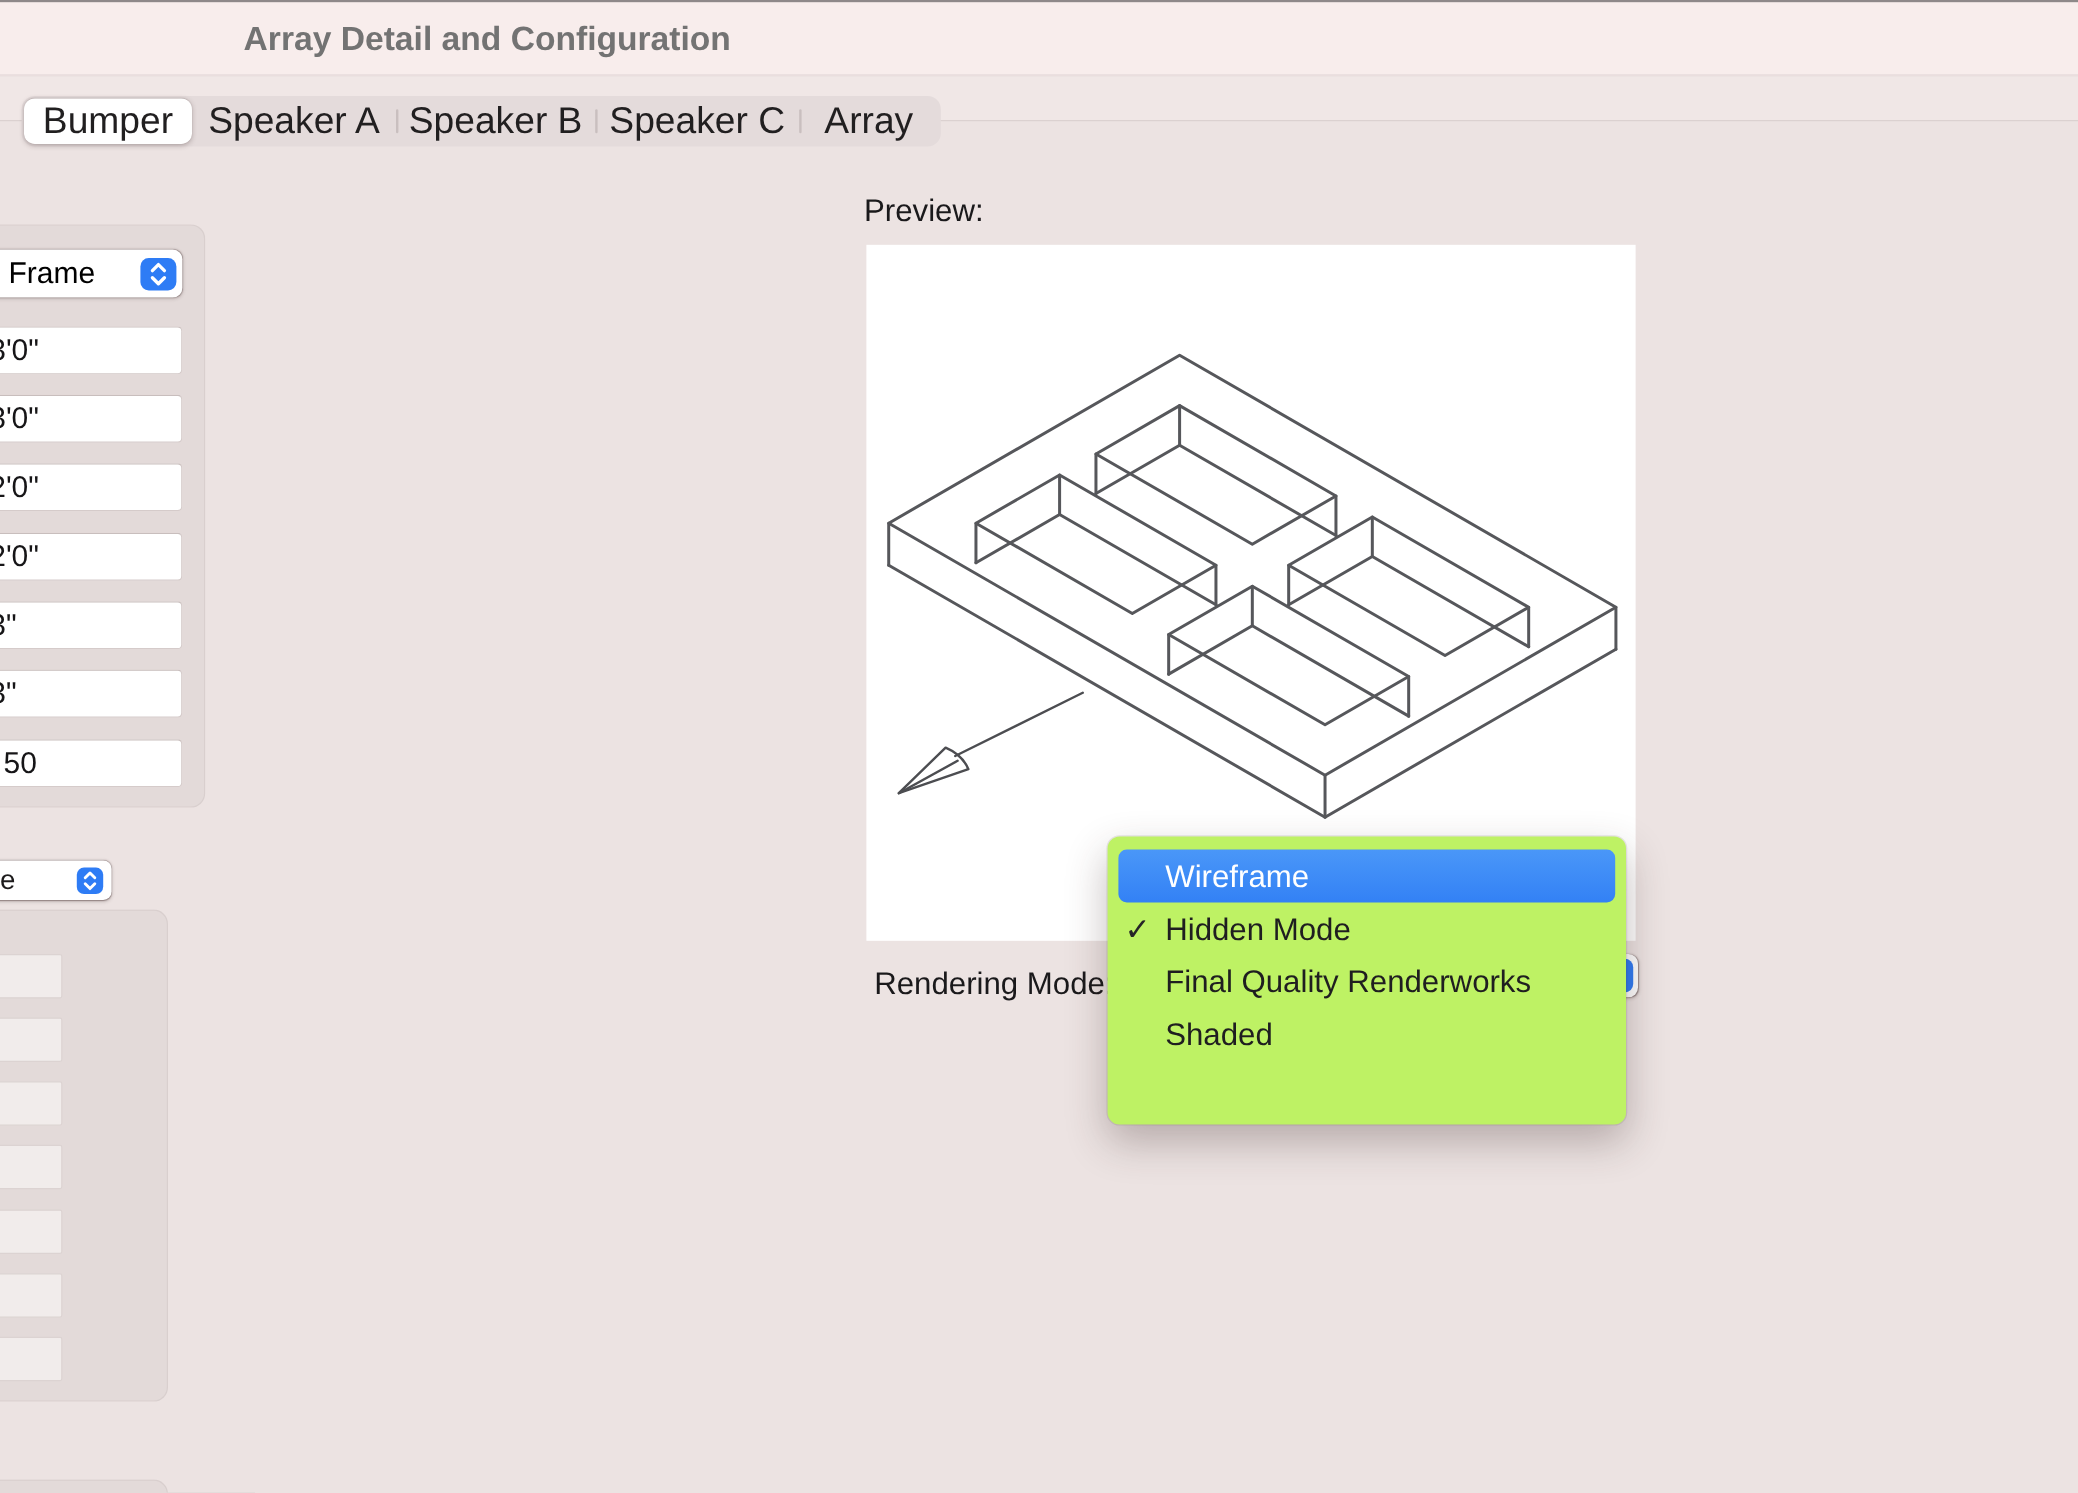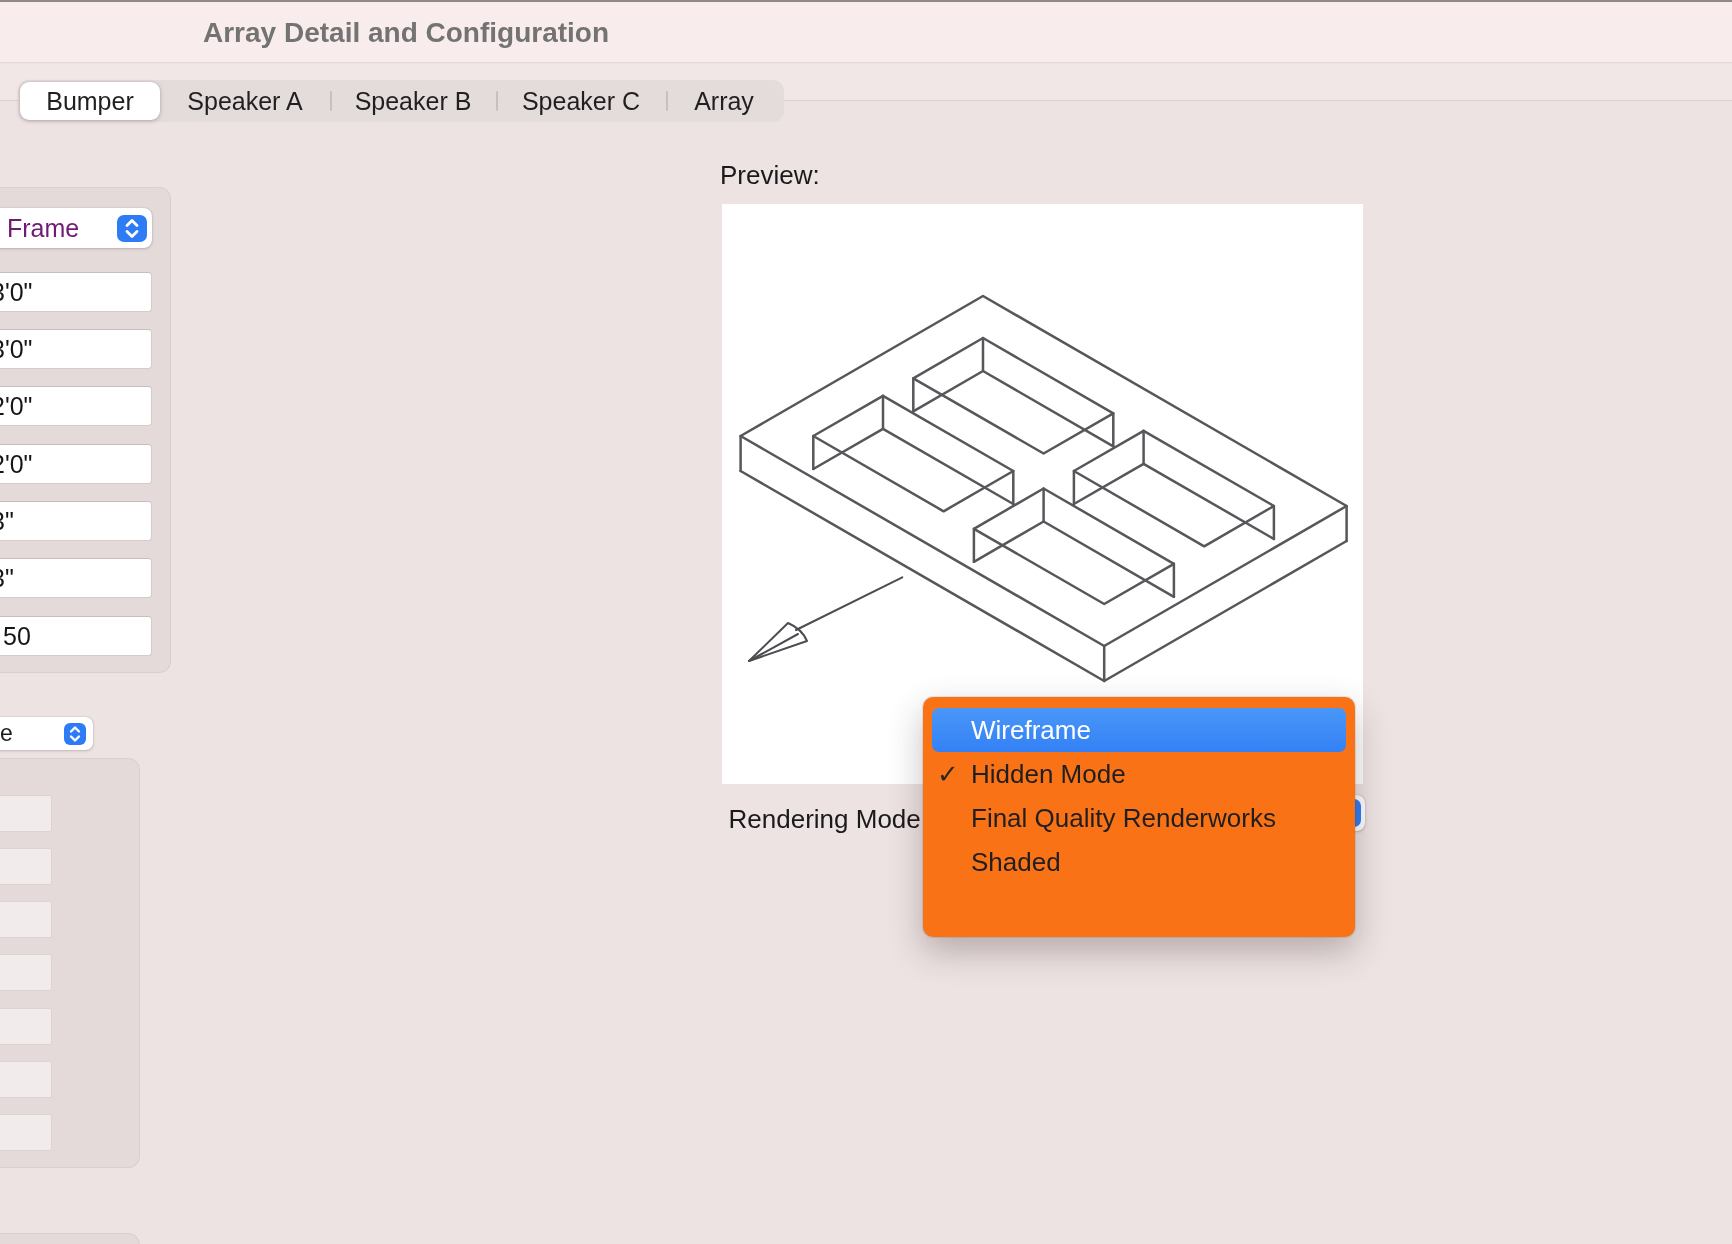--- a/index.html
+++ b/index.html
@@ -8,34 +8,34 @@
 
   
   .top-hairline{position:absolute;left:0;top:0;width:1732px;height:2px;background:#8e8889;}
   .titlebar{position:absolute;left:0;top:2px;width:1732px;height:61px;background:#f8edec;border-bottom:1px solid #e3d8d7;}
   .window-title{position:absolute;left:203px;top:0;height:61px;line-height:61px;font-size:28px;font-weight:bold;color:#737373;white-space:nowrap;}
   .upper-strip{position:absolute;left:0;top:64px;width:1732px;height:36px;background:#f0e7e6;}
   .tabbox-line{position:absolute;left:0;top:100px;width:1732px;height:1px;background:#dbd1d0;}
 
   
   .segmented{position:absolute;left:18px;top:80px;width:766px;height:42px;background:#e4dbdb;border-radius:11px;display:flex;align-items:center;padding:2px;z-index:3;}
-  .segment{position:relative;height:38px;display:flex;align-items:center;justify-content:center;font-size:25px;color:#211f20;white-space:nowrap;}
+  .segment{position:relative;height:38px;display:flex;align-items:center;justify-content:center;font-size:31px;color:#211f20;white-space:nowrap;}
   .segment.selected{background:#ffffff;border-radius:9px;box-shadow:0 1px 4px rgba(60,40,40,0.28),0 0 1px rgba(60,40,40,0.2);}
   .seg-0{width:140px;}.seg-1{width:170px;}.seg-2{width:166px;align-items:center;}.seg-3{width:170px;}.seg-4{width:116px;align-items:center;}
   .seg-divider{position:absolute;left:0;top:9px;width:2px;height:20px;background:#c9bfbf;border-radius:1px;}
 
   
   .groupbox{position:absolute;background:#e3dad9;border:1px solid rgba(90,70,70,0.07);border-radius:12px;}
   .gb1{left:-60px;top:187px;width:231px;height:486px;}
   .gb2{left:-60px;top:758px;width:200px;height:410px;}
   .gb3{left:-60px;top:1233px;width:200px;height:80px;}
 
   .popup-pill{position:absolute;background:#ffffff;border-radius:8px;box-shadow:0 0 1px rgba(70,50,50,0.45),0 1px 3px rgba(70,50,50,0.22);}
   .pp-frame{left:-60px;top:208px;width:212px;height:40px;}
-  .pp-frame .pp-label{position:absolute;left:67px;top:0;height:40px;line-height:40px;font-size:25px;color:#701a75;}
+  .pp-frame .pp-label{position:absolute;left:67px;top:0;height:40px;line-height:40px;font-size:25px;color:#000000;}
   .pp-frame .pp-cap{position:absolute;left:177px;top:7px;width:30px;height:27px;border-radius:7px;background:#2e7cf5;display:flex;align-items:center;justify-content:center;}
   .pp-small{left:-120px;top:717px;width:213px;height:33px;border-radius:7px;}
   .pp-small .pp-label{position:absolute;left:120px;top:0;height:33px;line-height:33px;font-size:23px;color:#1d1b1c;}
   .pp-small .pp-cap{position:absolute;left:184px;top:6px;width:22px;height:22px;border-radius:6px;background:#2e7cf5;display:flex;align-items:center;justify-content:center;}
 
   .field{position:absolute;left:-60px;width:212px;height:40px;background:#ffffff;border:1px solid #d5cbca;border-top-color:#c8bebd;border-radius:4px;overflow:hidden;}
   .field .ftext{position:absolute;left:50px;top:0;height:38px;line-height:38px;font-size:25px;color:#161517;white-space:nowrap;}
   .field.f6 .ftext{left:62px;}
   .f0{top:272px;}.f1{top:329px;}.f2{top:386px;}.f3{top:444px;}.f4{top:501px;}.f5{top:558px;}.f6{top:616px;}
 
@@ -46,21 +46,21 @@
   .preview-label{position:absolute;left:720px;top:160px;font-size:26px;color:#1a191b;}
   .preview-box{position:absolute;left:722px;top:204px;width:641px;height:580px;background:#ffffff;z-index:1;}
   .preview-box svg{display:block;}
 
   
   .rendering-label{position:absolute;left:700px;top:805px;width:228px;height:28px;line-height:28px;font-size:26px;color:#1a191b;text-align:right;white-space:nowrap;z-index:2;}
   .popup-rendering{position:absolute;left:1180px;top:795px;width:185px;height:36px;background:#ffffff;border-radius:8px;box-shadow:0 0 1px rgba(70,50,50,0.45),0 1px 3px rgba(70,50,50,0.22);z-index:2;}
   .popup-rendering .pp-cap{position:absolute;left:153px;top:4px;width:28px;height:28px;border-radius:7px;background:#2e7cf5;display:flex;align-items:center;justify-content:center;}
 
   
-  .menu{position:absolute;left:923px;top:697px;width:432px;height:240px;background:#f97316;border-radius:10px;box-shadow:0 0 0 1px rgba(60,40,40,0.1),0 14px 34px rgba(60,40,40,0.3);z-index:5;padding-top:11px;}
+  .menu{position:absolute;left:923px;top:697px;width:432px;height:240px;background:#bef264;border-radius:10px;box-shadow:0 0 0 1px rgba(60,40,40,0.1),0 14px 34px rgba(60,40,40,0.3);z-index:5;padding-top:11px;}
   .menu-item{position:relative;height:44px;display:flex;align-items:center;font-size:26px;color:#1f1e20;padding-left:48px;white-space:nowrap;}
   .menu-item.highlighted{margin:0 9px;padding-left:39px;height:44px;border-radius:7px;background:linear-gradient(180deg,#4a97f8,#3381f5);color:#ffffff;}
   .menu-check{position:absolute;left:14px;top:0;height:44px;line-height:44px;font-size:26px;color:#262527;}
 </style>
 </head>
 <body>
 
 <div class="screen">
 
   <div class="top-hairline"></div>

